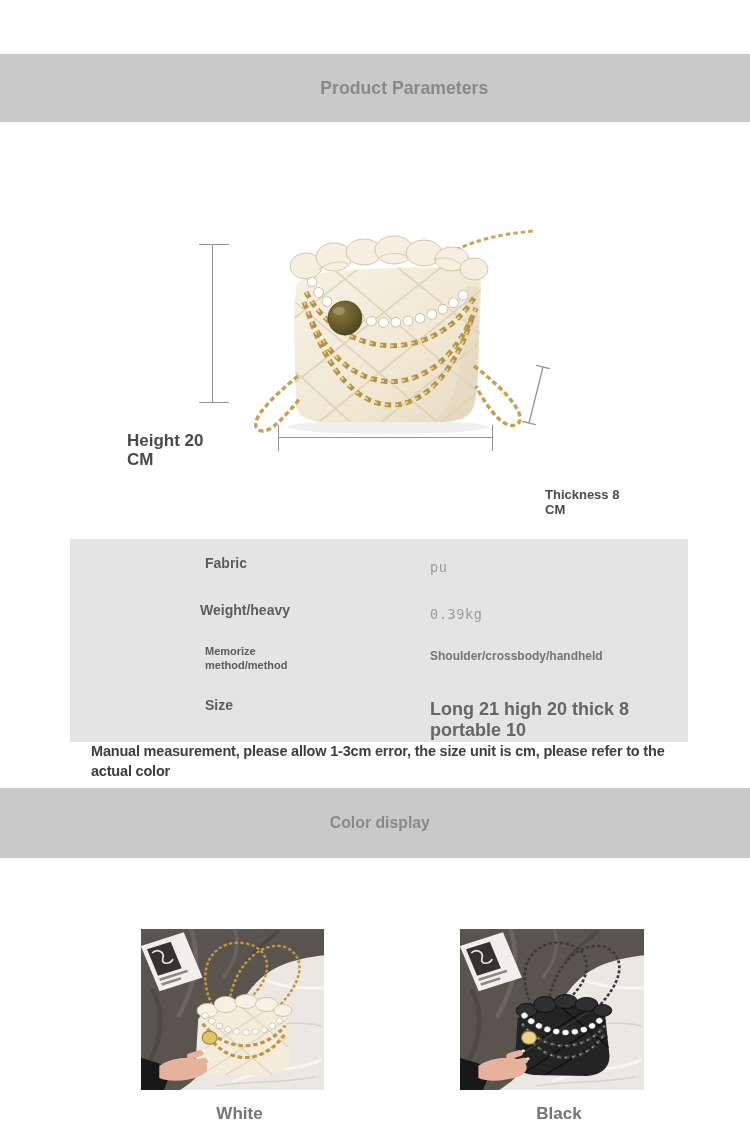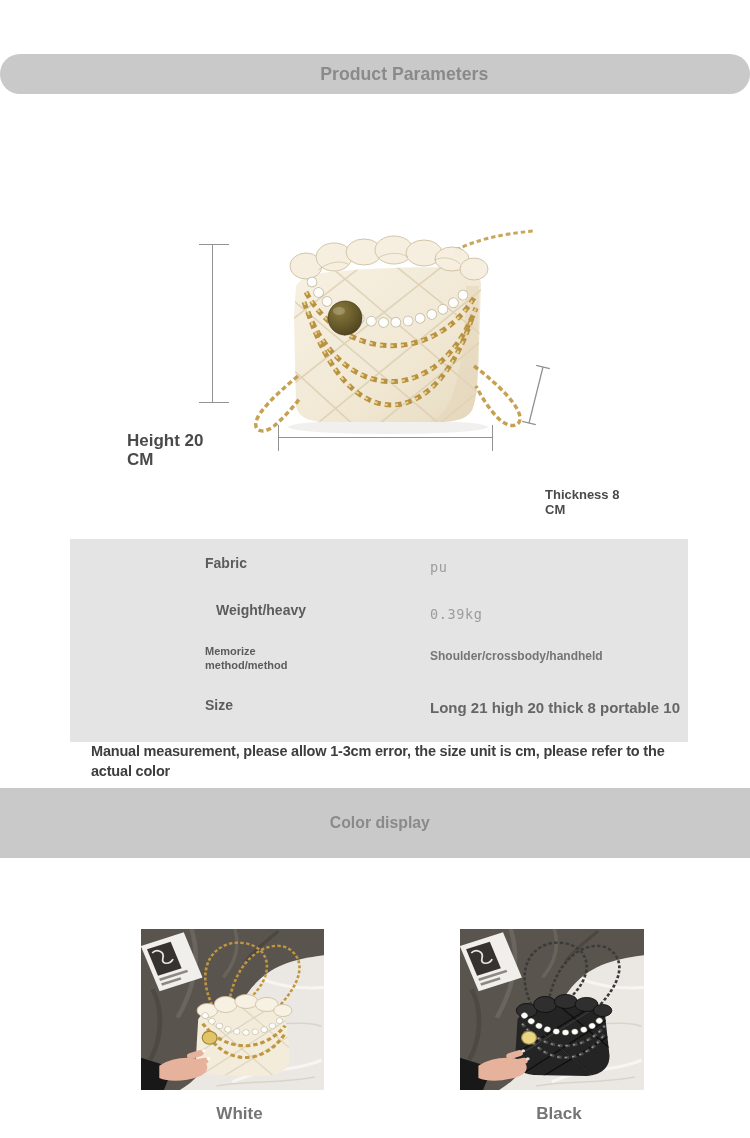--- a/index.html
+++ b/index.html
@@ -1,45 +1,45 @@
 <!DOCTYPE html>
 <html style="--header-bg: #c9c9c9; --header-text: #8a8a8a; --table-bg: #e4e4e4; --label-text: #5c5c5c; --value-muted: #9c9c9c; --value-strong: #6a6a6a; --body-text: #3e3e3e; --measure-line: #929292; --variant-label: #757575; --bag-cream: #f3ecdb; --bag-black: #242424; --chain-gold: #c0973f; --pearl: #fdfdfb; --photo-jacket: #59544d; --photo-floor: #ebe8e3; --skin: #e6b29c;"><head>
 <meta charset="utf-8">
 <style>
   html,body{margin:0;padding:0;background:#fff;}
   .page{position:relative;width:750px;height:1138px;background:#fff;overflow:hidden;
         font-family:"Liberation Sans",sans-serif;}
   .bar{position:absolute;left:0;width:750px;background:var(--header-bg);
        display:flex;align-items:center;justify-content:center;}
-  .bar1{top:54px;height:40px;border-radius:26px;}
+  .bar1{top:54px;height:68px;}
   .bar2{top:788px;height:70px;}
   .bar-title{font-weight:700;font-size:19px;color:var(--header-text);
              display:inline-block;transform:scaleX(.93);letter-spacing:0;}
   .bar1 .bar-title{margin-left:58px;}
   .bar2 .bar-title{margin-left:10px;font-size:17px;}
 
   .abs{position:absolute;}
   .mline{position:absolute;background:var(--measure-line);}
   .mlabel{position:absolute;font-weight:700;color:#4a4a4a;line-height:1.12;}
   .h-label{left:127px;top:321px;width:100px;font-size:17px;}
   .l-label{left:299px;top:450px;width:174px;font-size:17px;text-align:center;}
   .t-label{left:545px;top:378px;width:96px;font-size:13px;}
 
   .spec-table{position:absolute;left:70px;top:539px;width:618px;height:203px;
               background:var(--table-bg);}
   .spec-label{position:absolute;font-weight:700;color:var(--label-text);font-size:14px;}
   .spec-value{position:absolute;color:var(--value-strong);}
   .v-muted{font-family:"DejaVu Sans Mono",monospace;font-weight:400;
            color:var(--value-muted);font-size:13.5px;letter-spacing:.6px;}
   .r1l{left:135px;top:16px;}   .r1v{left:360px;top:20px;}
-  .r2l{left:146px;top:63px;}   .r2v{left:360px;top:67px;}
+  .r2l{left:130px;top:63px;}   .r2v{left:360px;top:67px;}
   .r3l{left:135px;top:106px;width:112px;font-size:11px;line-height:1.25;}
   .r3v{left:360px;top:110px;font-weight:700;font-size:12px;color:#757575;}
   .r4l{left:135px;top:158px;}
-  .r4v{left:360px;top:160px;font-weight:700;font-size:15px;color:#666;}
+  .r4v{left:360px;top:160px;font-weight:700;font-size:18px;color:#666;}
 
   .disclaimer{position:absolute;left:91px;top:741px;width:580px;margin:0;
               font-weight:700;font-size:14.5px;letter-spacing:-.2px;
               color:var(--body-text);line-height:1.4;}
 
   .variant{position:absolute;margin:0;}
   .variant-white{left:141px;top:929px;width:183px;}
   .variant-black{left:460px;top:929px;width:184px;}
   .variant svg{display:block;width:100%;height:161px;}
   .variant figcaption{margin-top:14px;text-align:center;font-weight:700;

